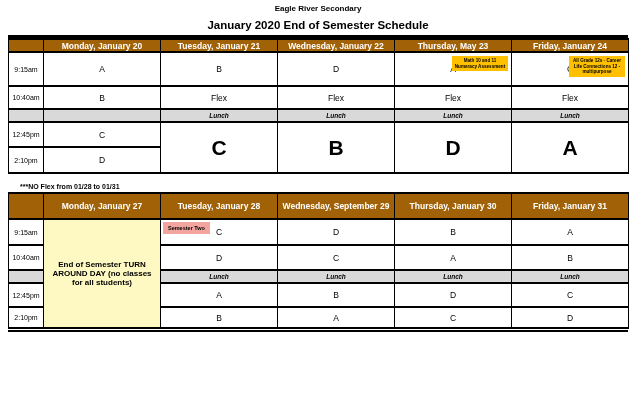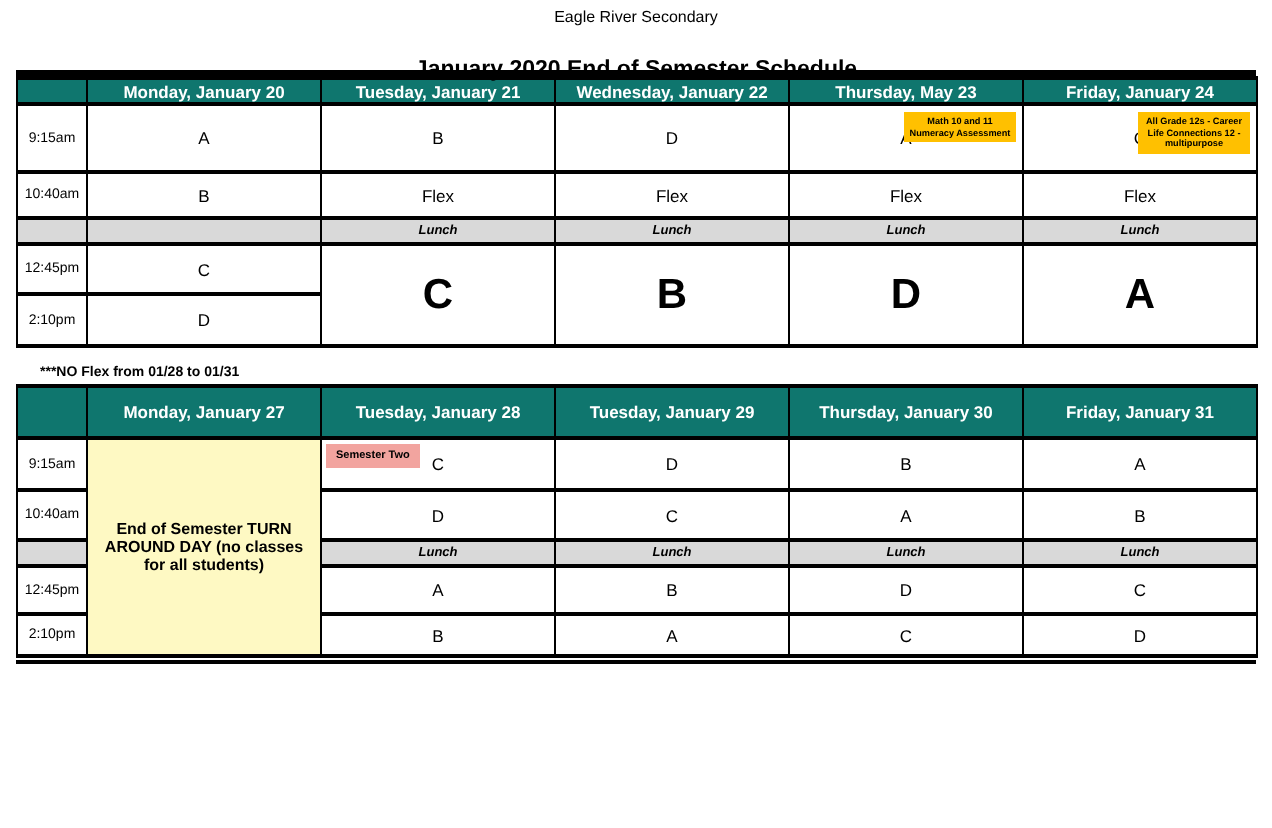--- a/index.html
+++ b/index.html
@@ -3,33 +3,33 @@
 <meta charset="utf-8">
 <style>
   html,body{margin:0;padding:0}
   body{
     width:636px;height:414px;background:#fff;color:#000;
     font-family:"Liberation Sans",sans-serif;position:relative;overflow:hidden;
   }
   .page-header{position:relative;height:33px}
   .logo{position:absolute;left:9px;top:2px}
   .titles{text-align:center;padding-top:4px}
-  .school{font-size:8px;font-weight:normal}
-  .doc-title{font-size:11.5px;font-weight:bold;margin-top:16px}
+  .school{font-size:8px;font-weight:bold}
+  .doc-title{font-size:11.5px;font-weight:bold;margin-top:6px}
   .thick-line{width:620px;height:3px;background:#000;margin:2px 0 0 8px}
 
   table{border-collapse:collapse;margin-left:8px;table-layout:fixed}
   th,td{
     border-left:1px solid #000;border-right:1px solid #000;
     border-top:2px solid #000;border-bottom:2px solid #000;
     text-align:center;vertical-align:middle;padding:0;overflow:hidden;
   }
   col.c-time{width:35px}
   col.c-day{width:117px}
-  thead th{background:#0f766e;color:#fff;font-size:8.5px;font-weight:bold}
+  thead th{background:#a16207;color:#fff;font-size:8.5px;font-weight:bold}
   .time{font-size:7px;font-weight:normal;background:#fff}
   .cell{font-size:8.5px}
   tr.lunch-row th,tr.lunch-row td{background:#d9d9d9}
   .lunch{font-size:6.5px;font-style:italic;font-weight:bold}
   .big{font-size:21px;font-weight:bold}
   .rel{position:relative}
   .ynote{
     position:absolute;right:3px;top:3px;width:54px;background:#ffc000;
     font-size:4.6px;font-weight:bold;line-height:1.2;padding:2px 1px;text-align:center;
   }
@@ -136,21 +136,21 @@
       <col class="c-day">
       <col class="c-day">
       <col class="c-day">
       <col class="c-day">
     </colgroup>
   <thead>
     <tr class="r-hdr">
       <th></th>
       <th>Monday, January 27</th>
       <th>Tuesday, January 28</th>
-      <th>Tuesday, January 29</th>
+      <th>Wednesday, September 29</th>
       <th>Thursday, January 30</th>
       <th>Friday, January 31</th>
     </tr>
   </thead>
   <tbody>
     <tr class="r1">
       <th class="time">9:15am</th>
       <td class="turnaround" rowspan="5">End of Semester TURN AROUND DAY (no classes for all students)</td>
       <td class="cell rel">
         <span class="badge">Semester Two</span>

